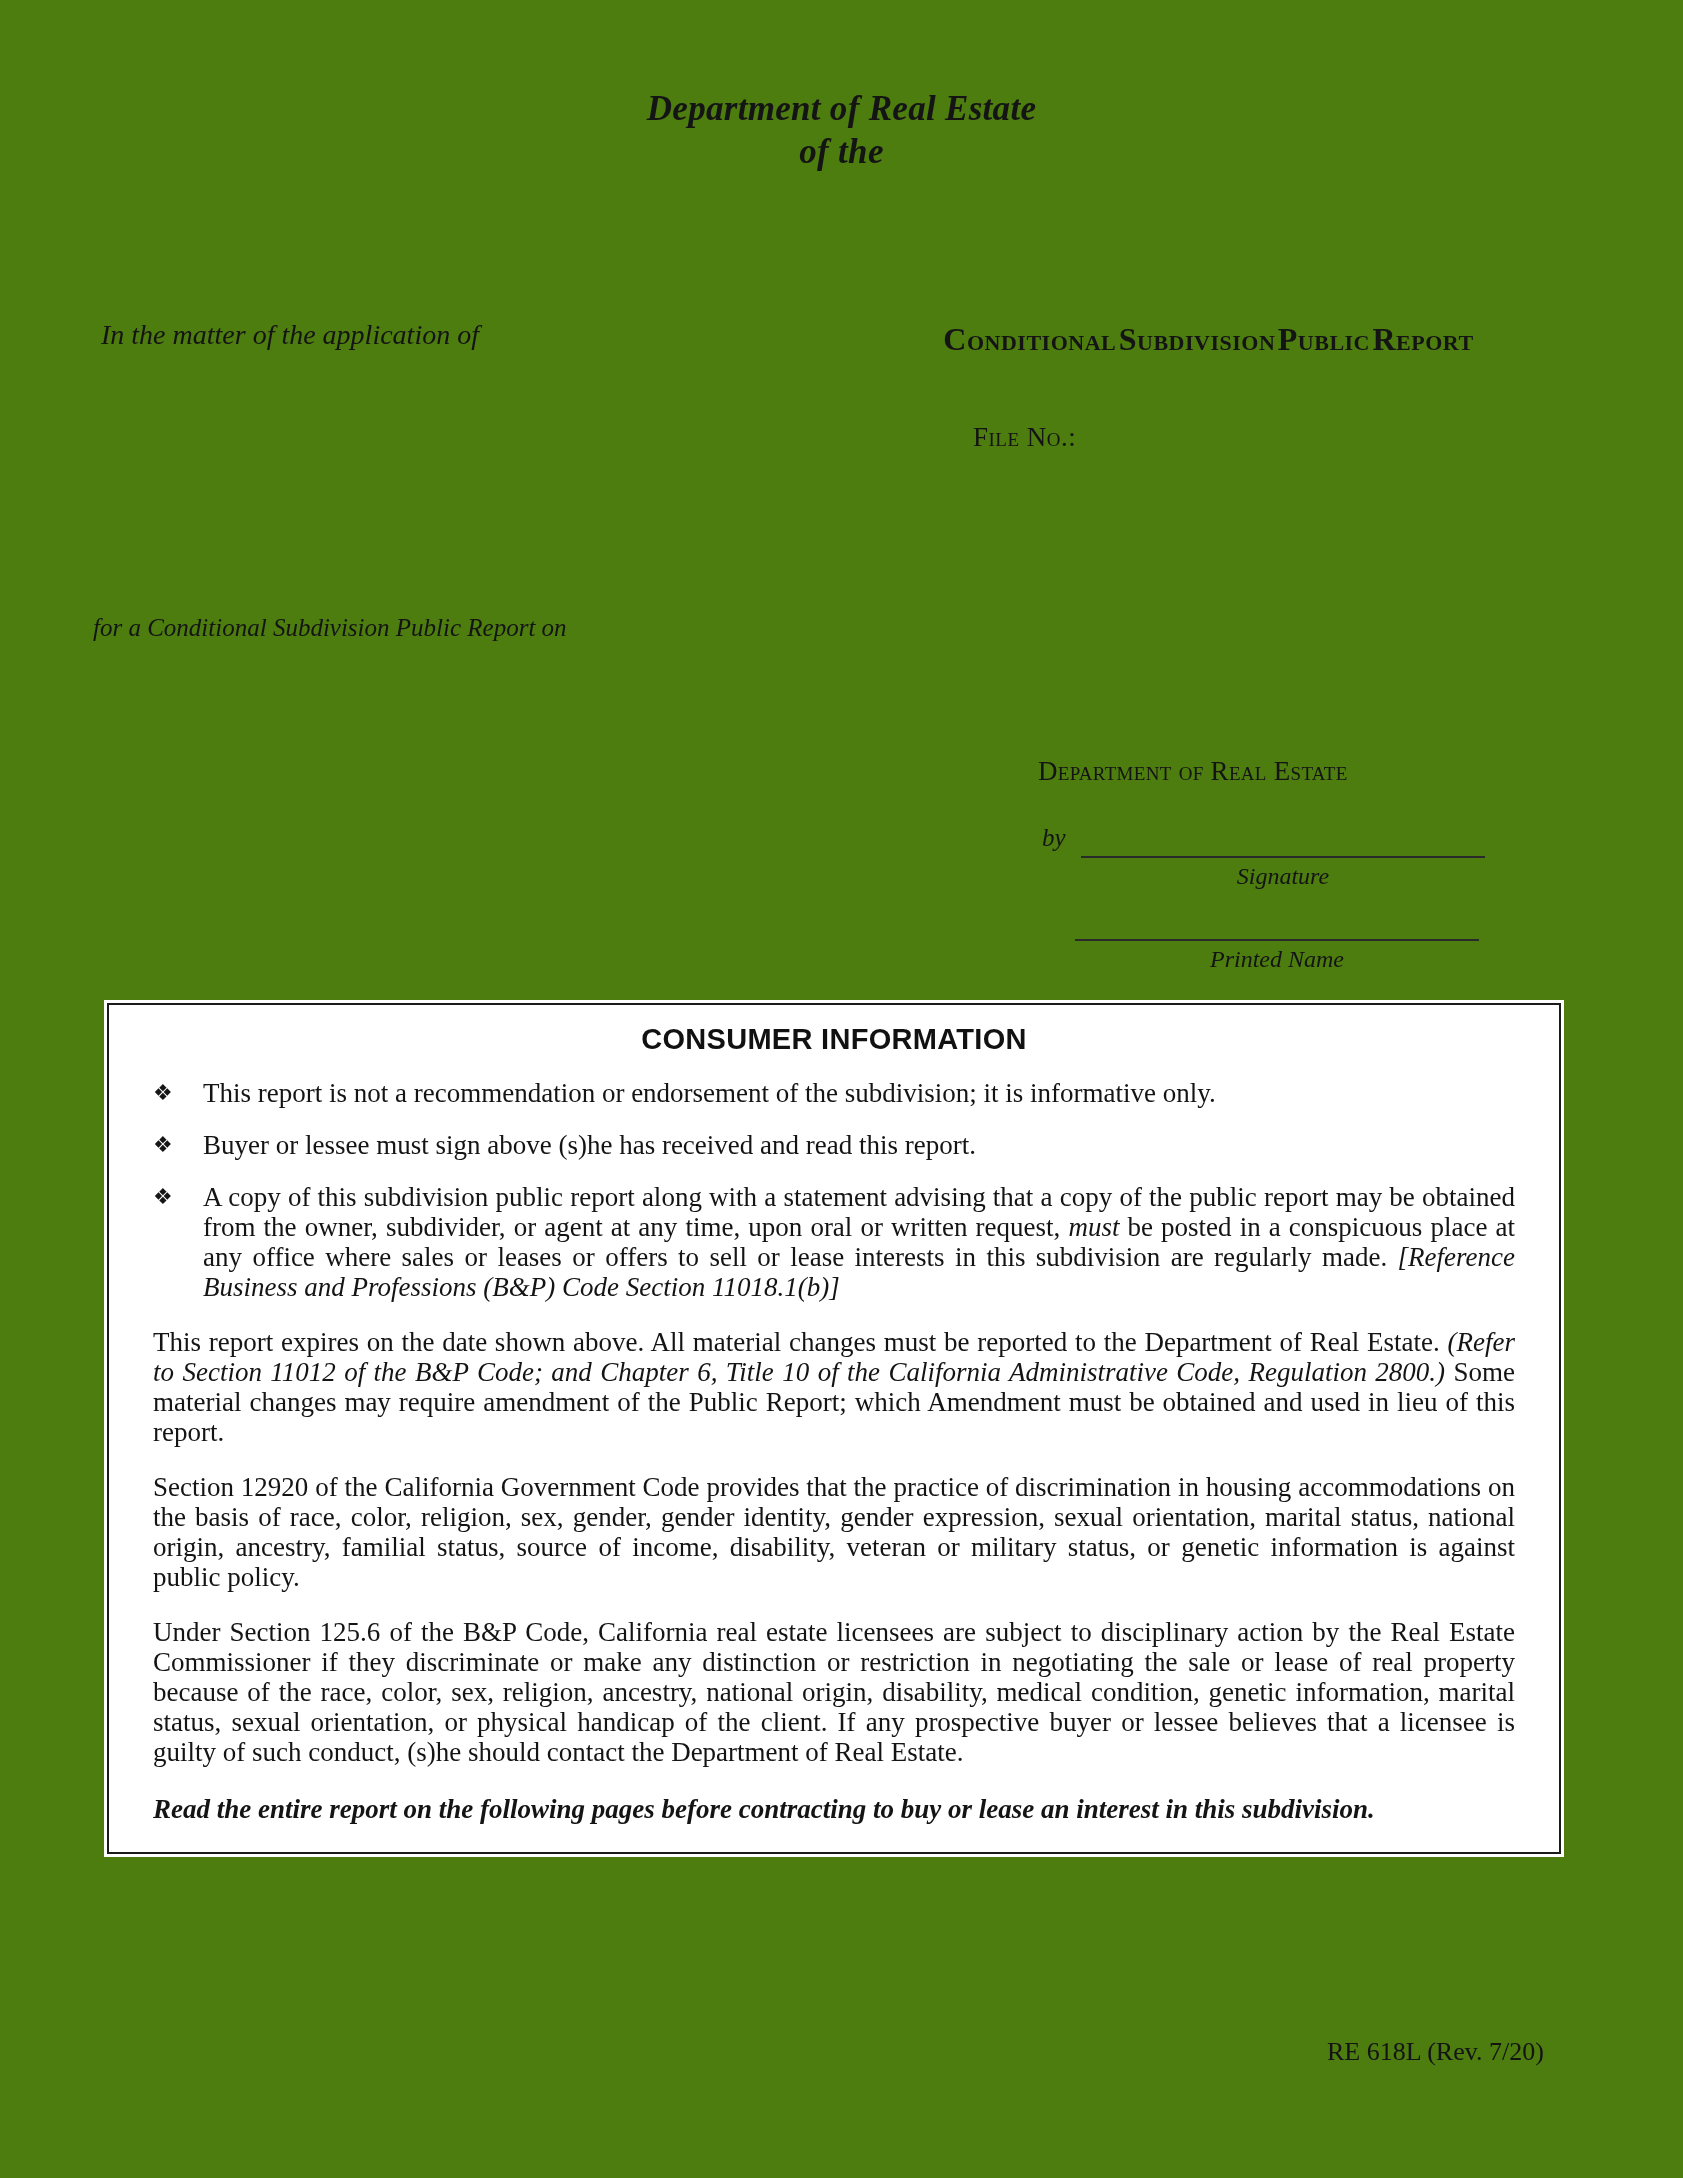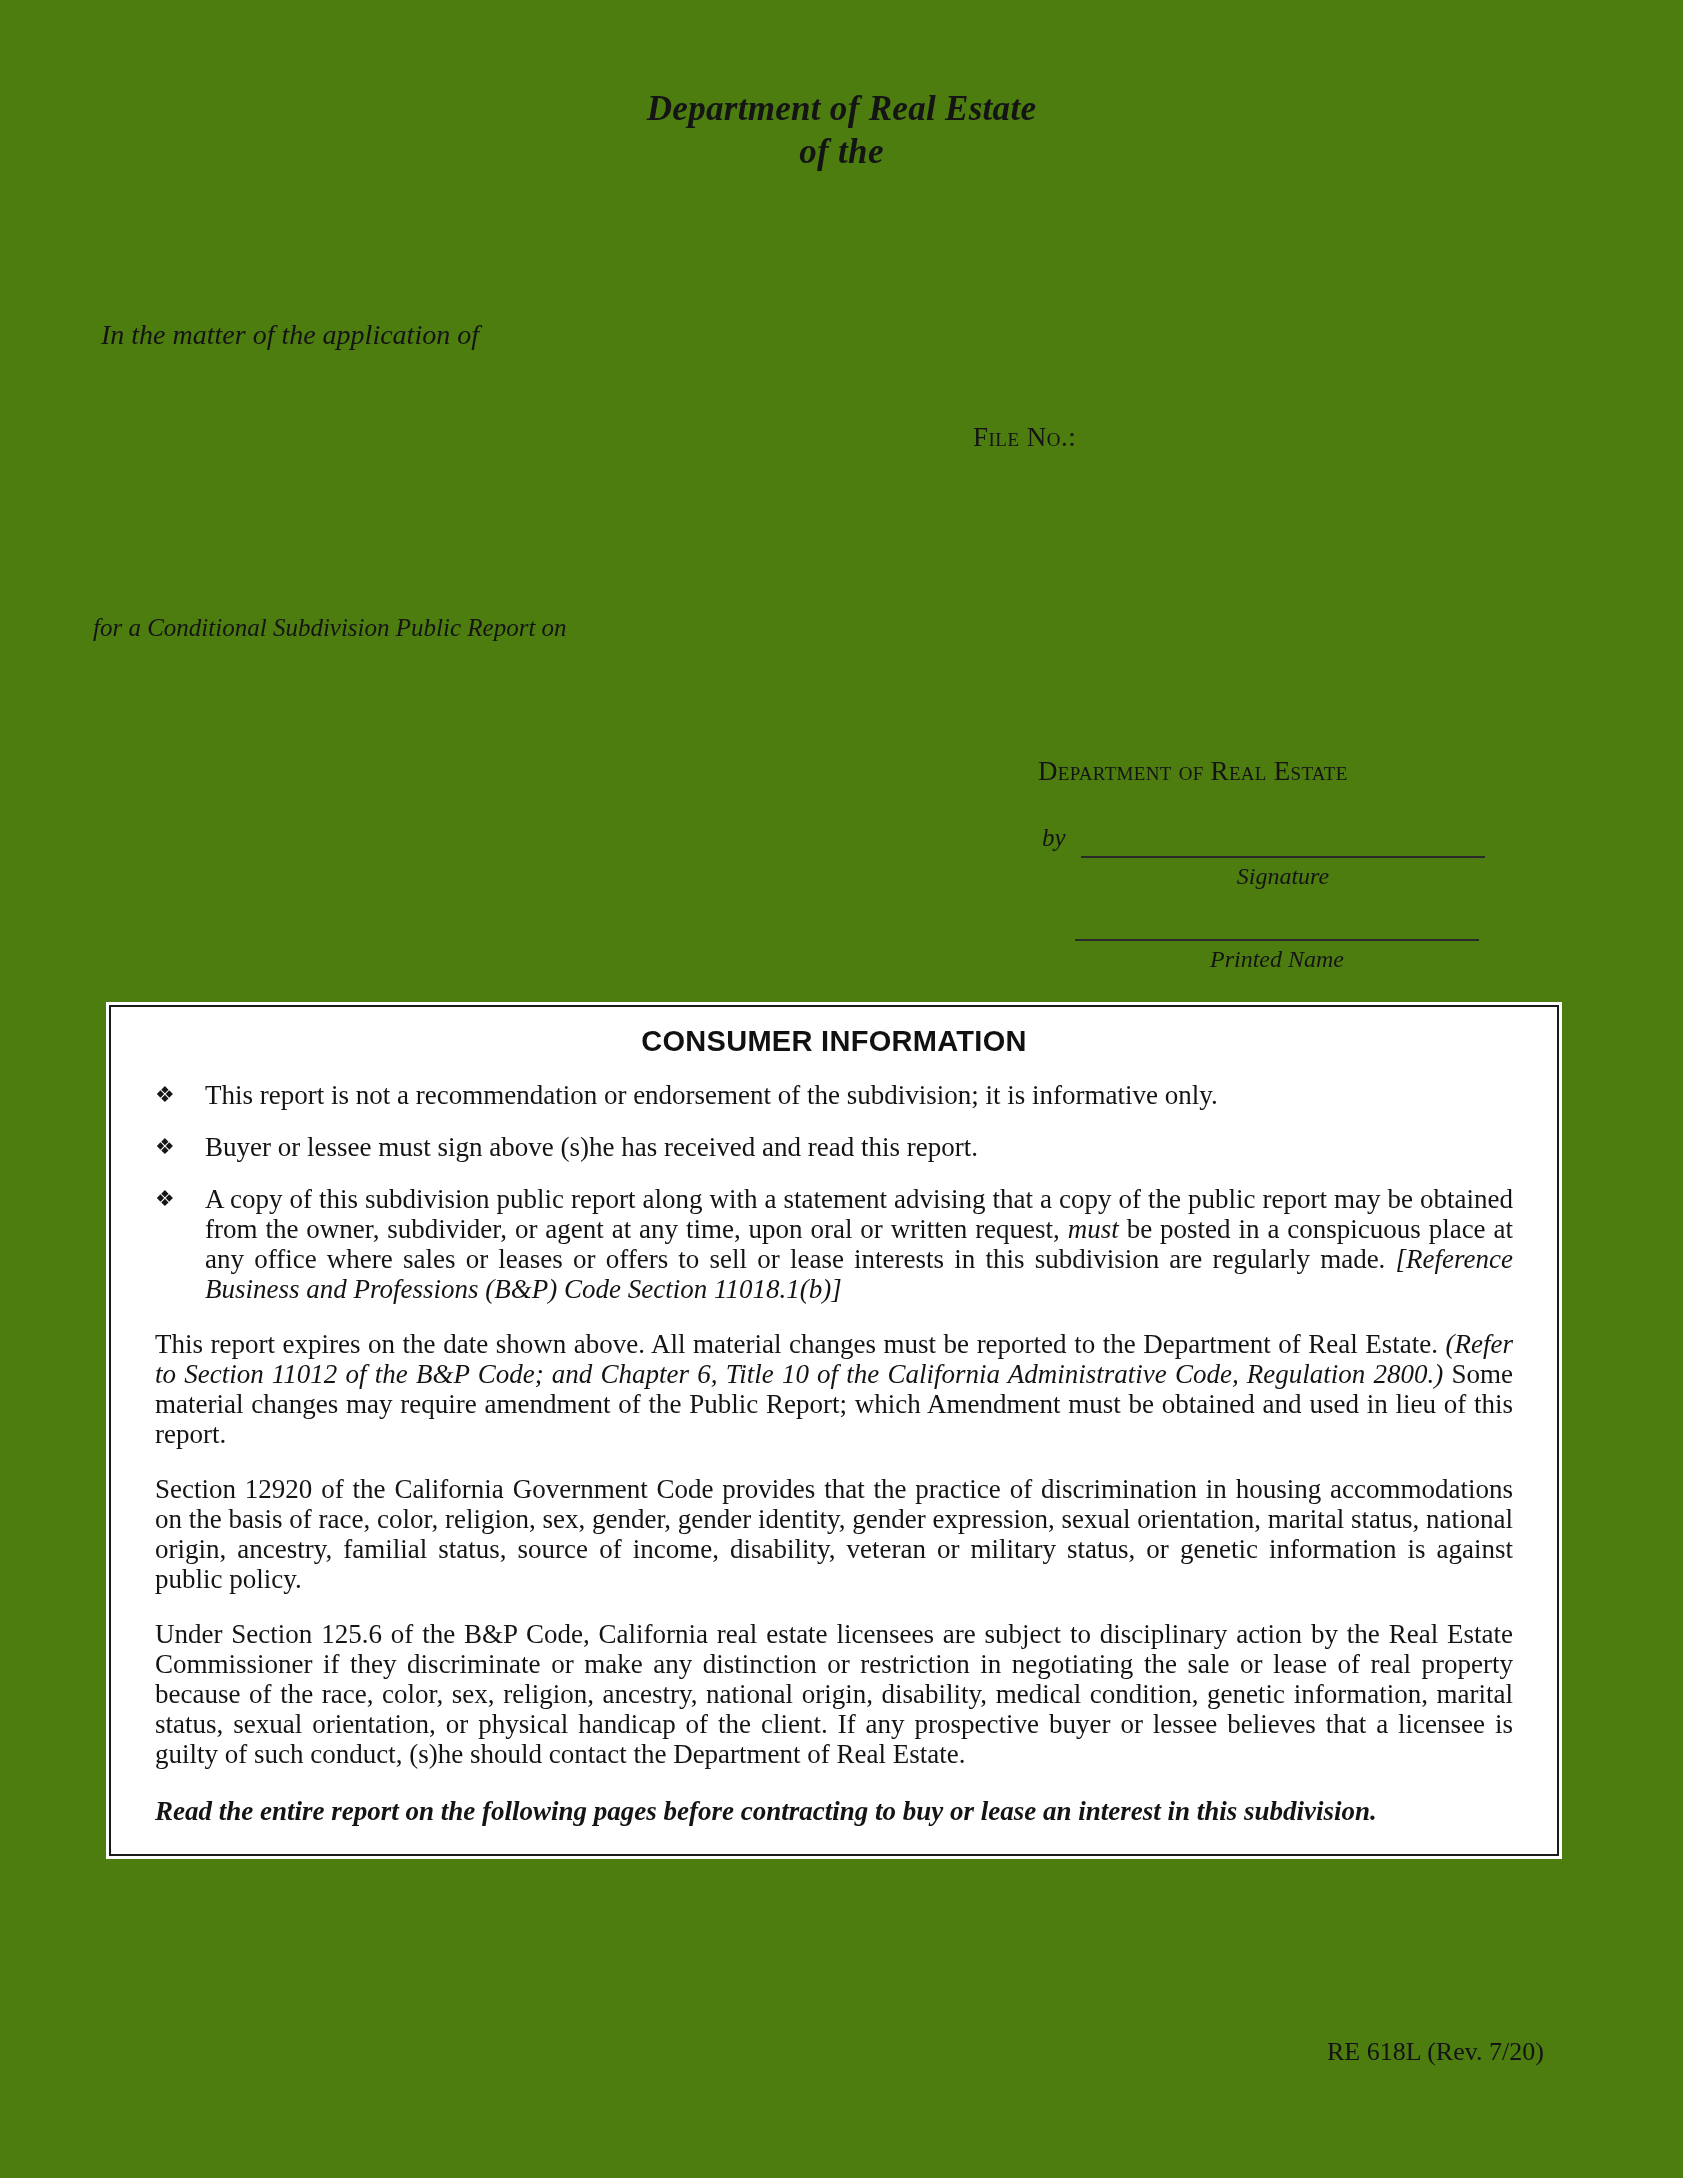--- a/index.html
+++ b/index.html
@@ -39,21 +39,21 @@
   }
   .by-label   { position: absolute; left: 1042px; top: 824px; font-style: italic; font-size: 25px; }
   .sig-line     { position: absolute; left: 1081px; top: 822px; width: 404px; height: 36px; border-bottom: 2px solid #2a2a2a; }
   .sig-caption  { position: absolute; left: 1081px; top: 863px; width: 404px; text-align: center; font-style: italic; font-size: 24px; }
   .printed-line    { position: absolute; left: 1075px; top: 895px; width: 404px; height: 46px; border-bottom: 2px solid #2a2a2a; }
   .printed-caption { position: absolute; left: 1075px; top: 946px; width: 404px; text-align: center; font-style: italic; font-size: 24px; }
 
   
   .consumer-box {
     position: absolute; left: 98px; top: 994px; width: 1472px; min-height: 855px;
-    border: 8px solid #4d7c0f; padding: 3px; background: #ffffff;
+    border: 6px solid #4d7c0f; padding: 3px; background: #ffffff;
   }
   .consumer-inner {
     width: 100%; min-height: 838px;
     border: 2px solid #1b1b1b;
     padding: 12px 44px 28px 44px;
   }
   .ci-title {
     margin-top: 6px; text-align: center;
     font-family: "Liberation Sans", sans-serif;
     font-weight: 700; font-size: 29px; letter-spacing: 0.3px; color: #111;
@@ -77,20 +77,21 @@
 
 <div class="page">
 
   <header class="doc-header">
     <div>Department of Real Estate</div>
     <div>of the</div>
   </header>
 
   <div class="app-label">In the matter of the application of</div>
 
+  <div class="report-title">Conditional Subdivision Public Report</div>
 
   <div class="file-no">File No.:</div>
 
   <div class="for-label">for a Conditional Subdivision Public Report on</div>
 
   <div class="dept-label">Department of Real Estate</div>
 
   <div class="by-label">by</div>
   <div class="sig-line"></div>
   <div class="sig-caption">Signature</div>

